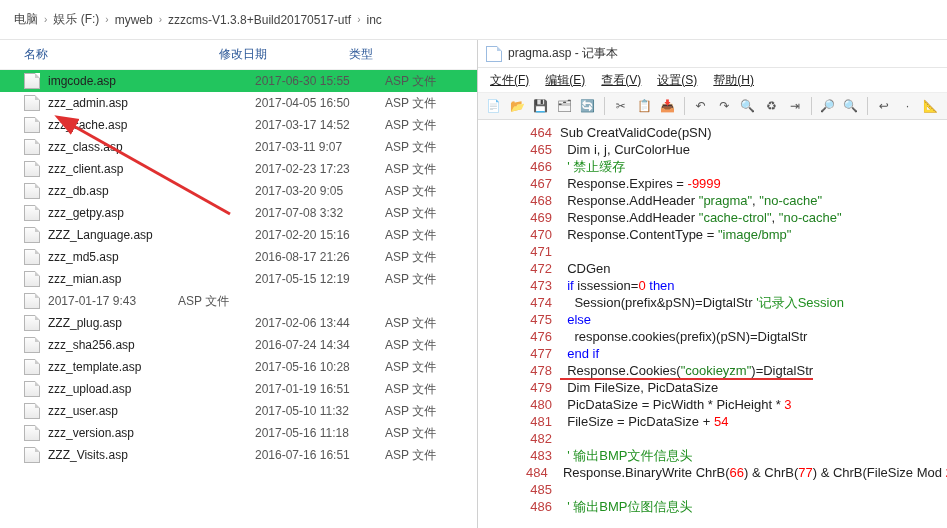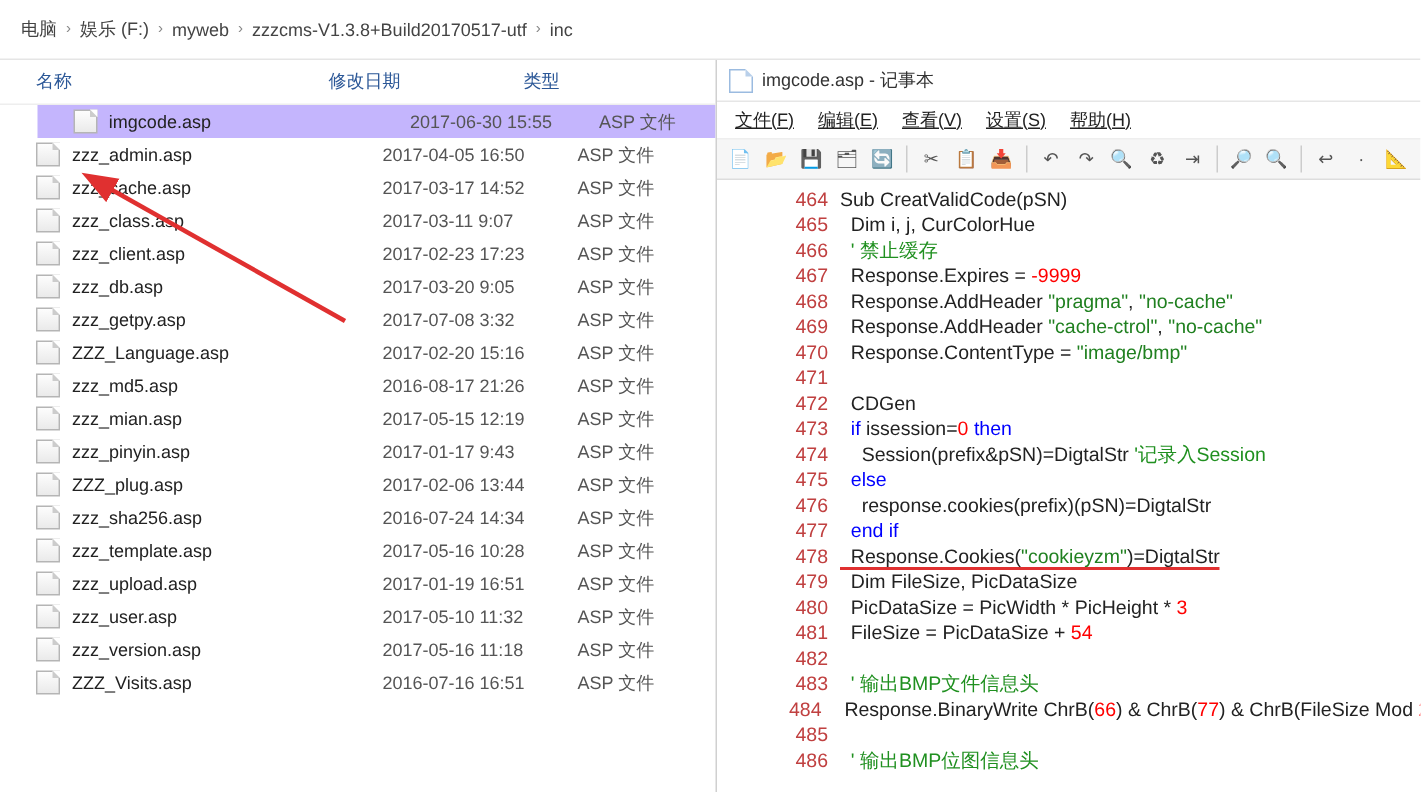--- a/index.html
+++ b/index.html
@@ -7,21 +7,21 @@
 .crumbbar { height:40px; display:flex; align-items:center; padding:0 8px; border-bottom:1px solid #e5e5e5; background:#fff; }
 .crumb { color:#444; padding:0 6px; cursor:default; }
 .sep { color:#888; font-size:10px; }
 .panes { flex:1; display:flex; min-height:0; }
 .filepane { width:478px; border-right:1px solid #d0d0d0; overflow:hidden; background:#fff; }
 .fl-head { display:flex; height:30px; align-items:center; border-bottom:1px solid #eee; color:#2b5797; }
 .fl-head .col-name { width:219px; padding-left:24px; }
 .fl-head .col-date { width:130px; }
 .fl-head .col-type { width:80px; }
 .fl-rows .row { display:flex; height:22px; align-items:center; padding-left:24px; }
-.fl-rows .row.sel { background:#c4b5fd;margin-left:25px; }
+.fl-rows .row.sel { background:#22c55e; }
 .fl-rows .fi { width:16px; height:16px; margin-right:8px; background:linear-gradient(#fdfdfd,#eaeaea); border:1px solid #b5b5b5; position:relative; }
 .fl-rows .fi::after { content:""; position:absolute; right:-1px; top:-1px; border-top:5px solid #fff; border-left:5px solid #ccc; }
 .fl-rows .fname { width:207px; color:#222; }
 .fl-rows .fdate { width:130px; color:#555; }
 .fl-rows .ftype { width:80px; color:#555; }
 .editorpane { flex:1; display:flex; flex-direction:column; min-width:0; }
 .titlebar { height:28px; display:flex; align-items:center; padding:0 8px; gap:6px; border-bottom:1px solid #e6e6e6; }
 .titlebar .tbicon { width:16px; height:16px; display:inline-block; background:#fff; border:1px solid #9bbbe0; position:relative; }
 .titlebar .tbicon::after { content:""; position:absolute; right:-1px; top:-1px; border-top:5px solid #fff; border-left:5px solid #b9d0ea; }
 .menubar { height:24px; display:flex; align-items:center; padding:0 6px; gap:4px; }
@@ -118,21 +118,20 @@
           <span class="ftype">ASP 文件</span>
         </div>
         <div class="row">
           <span class="fi"></span>
           <span class="fname">zzz_mian.asp</span>
           <span class="fdate">2017-05-15 12:19</span>
           <span class="ftype">ASP 文件</span>
         </div>
         <div class="row">
           <span class="fi"></span>
-          <span class="fname">zzz_pinyin.asp</span>
           <span class="fdate">2017-01-17 9:43</span>
           <span class="ftype">ASP 文件</span>
         </div>
         <div class="row">
           <span class="fi"></span>
           <span class="fname">ZZZ_plug.asp</span>
           <span class="fdate">2017-02-06 13:44</span>
           <span class="ftype">ASP 文件</span>
         </div>
         <div class="row">
@@ -178,21 +177,21 @@
             <path d="M0,0 L0,6 L8,3 z" fill="#e03030"></path>
           </marker>
         </defs>
       <line x1="180" y1="100" x2="20" y2="10" stroke="#e03030" stroke-width="3" marker-end="url(#ah)"></line>
     </svg>
   </div>
 
   <div class="editorpane">
     <div class="titlebar">
       <span class="tbicon"></span>
-      <span>imgcode.asp - 记事本</span>
+      <span>pragma.asp - 记事本</span>
     </div>
     <div class="menubar" id="menubar">
         <span class="mitem">文件(F)</span>
         <span class="mitem">编辑(E)</span>
         <span class="mitem">查看(V)</span>
         <span class="mitem">设置(S)</span>
         <span class="mitem">帮助(H)</span>
       </div>
     <div class="toolbar" id="toolbar">
         <span class="tbtn">📄</span>

